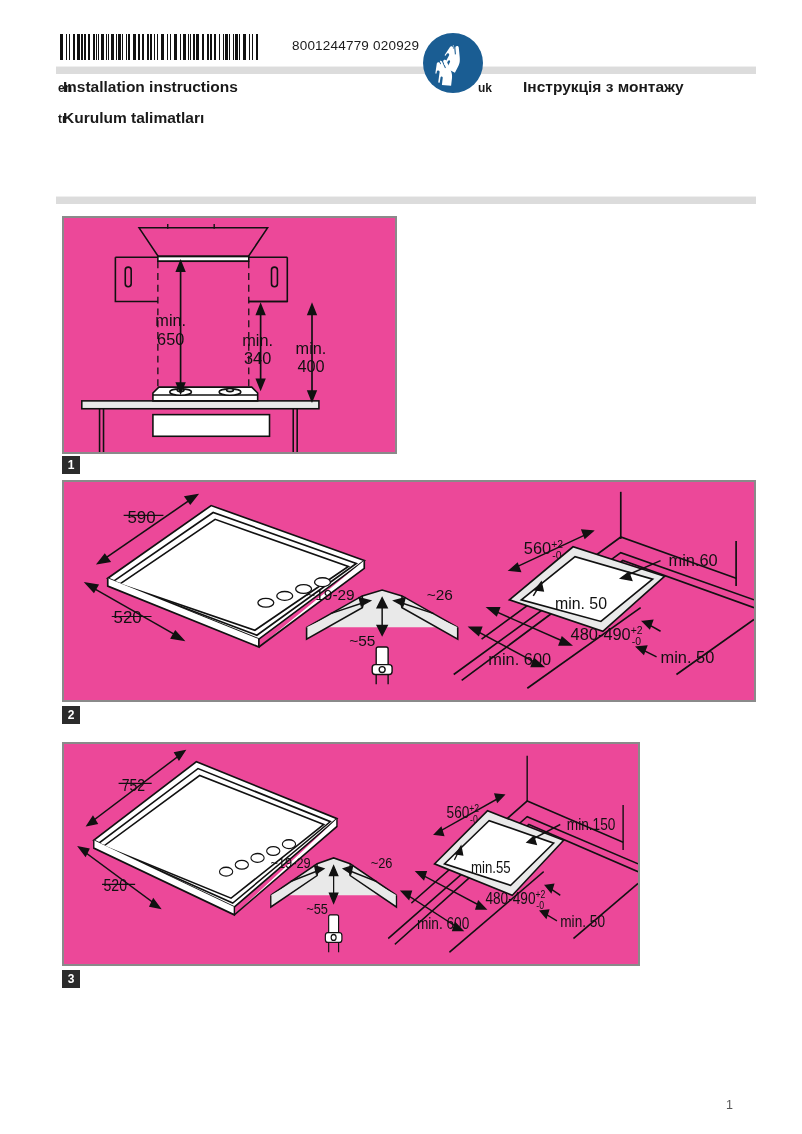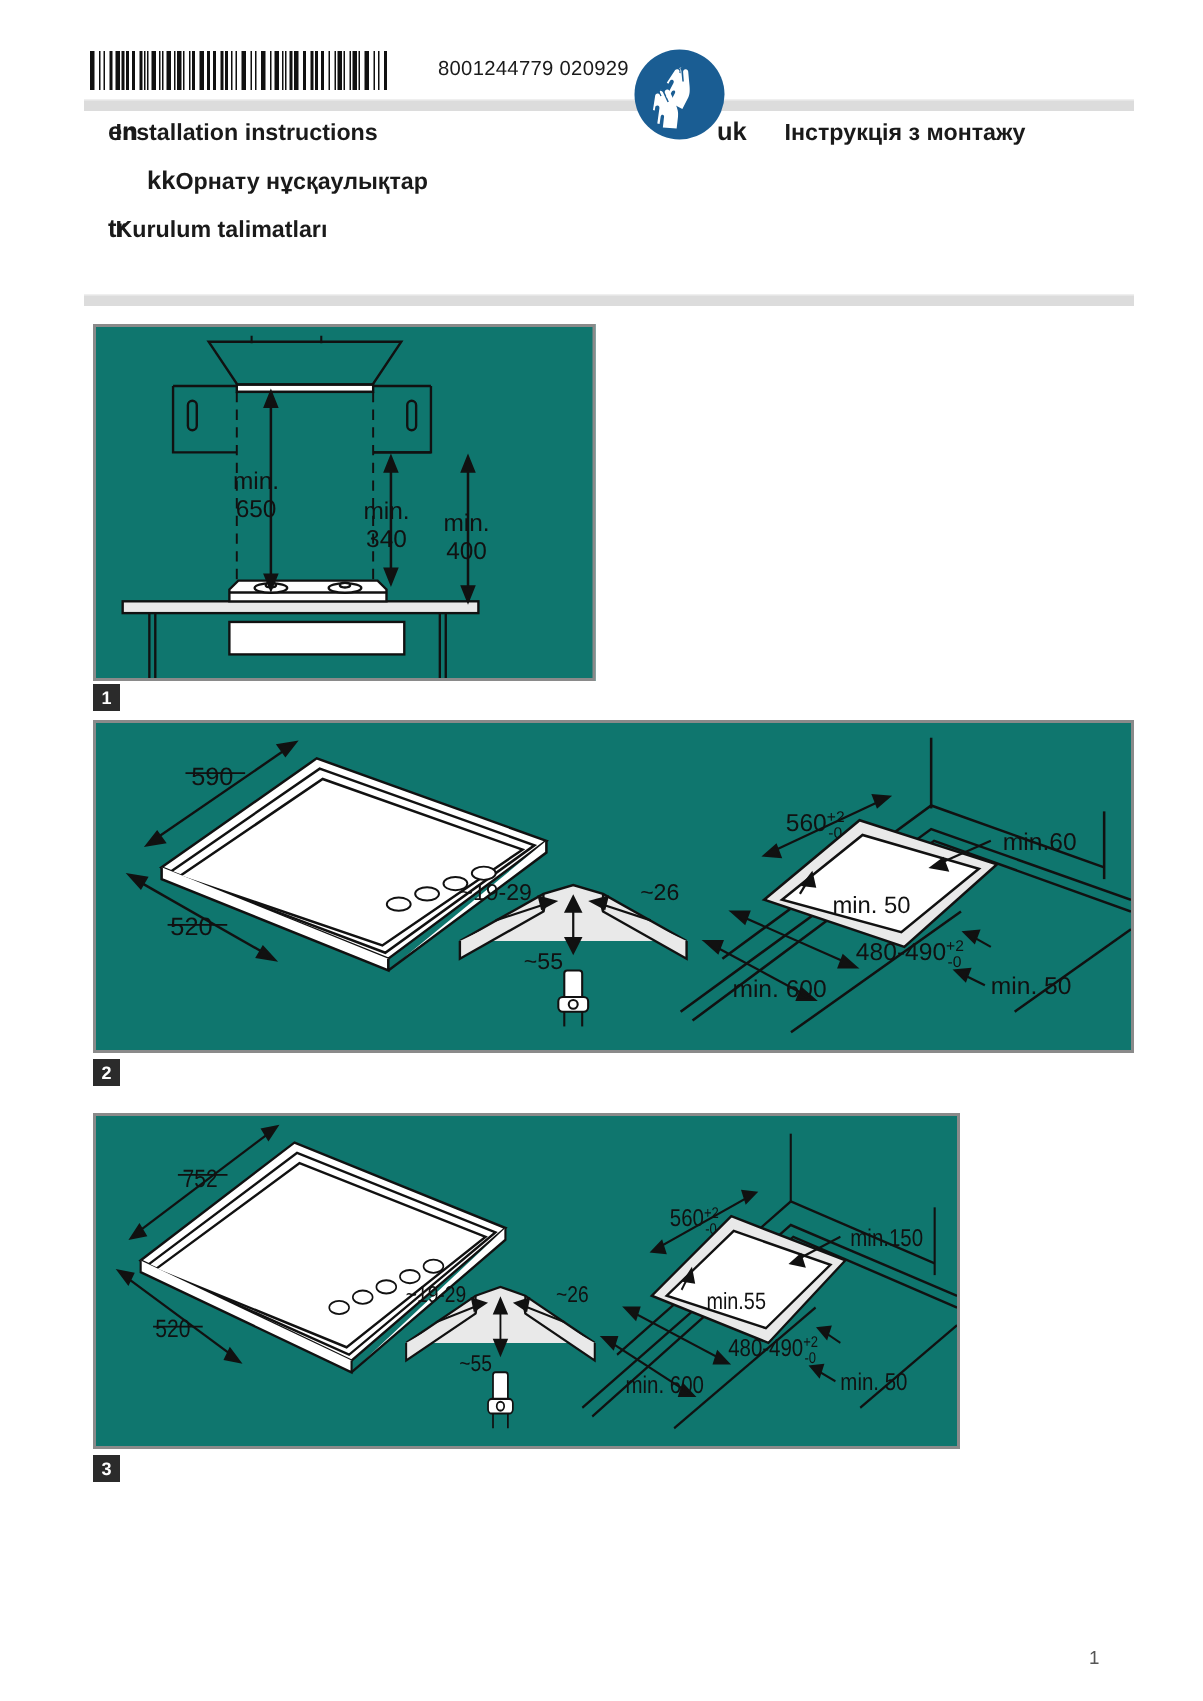--- a/index.html
+++ b/index.html
@@ -13,33 +13,33 @@
   .barcode i{position:absolute;top:0;bottom:0;background:#111;}
   .doc-number{position:absolute;left:236px;top:8px;font-size:13.5px;letter-spacing:.2px;color:#1a1a1a;white-space:nowrap;}
 
   .rule{position:absolute;left:56px;width:700px;height:7px;background:#dcdcdc;border-top:1px solid #efefef;}
   .rule.top{top:66px;}
   .rule.bottom{top:196px;}
 
   
   .langs{position:absolute;left:56px;top:78px;width:700px;height:114px;}
   .lang-col{position:absolute;top:0;}
-  .lang-col.left{left:16px;width:360px;text-align:right;}
+  .lang-col.left{left:2px;width:360px;}
   .lang-col.right{left:422px;width:280px;}
   .lang-row{display:flex;align-items:baseline;margin-bottom:12.5px;}
-  .lang-code{font-size:17px;font-weight:bold;width:0;flex:0 0 auto;white-space:nowrap;}
+  .lang-code{font-size:12px;font-weight:bold;width:0;flex:0 0 auto;white-space:nowrap;}
   .lang-code.w-narrow{margin-right:5px;}
   .lang-code.w-wide{width:45px;}
   .lang-name{font-size:15.5px;font-weight:bold;white-space:nowrap;}
 
   .gloves{position:absolute;left:422px;top:32px;width:62px;height:62px;}
   .gloves svg{display:block;}
 
   
-  .fig{position:absolute;border:2px solid #8a8a8a;background:#0f766e;box-sizing:border-box;}
+  .fig{position:absolute;border:2px solid #8a8a8a;background:#ec4899;box-sizing:border-box;}
   .fig-badge{position:absolute;width:18px;height:18px;background:#2b2b2b;color:#fff;font-size:12px;
              font-weight:bold;display:flex;align-items:center;justify-content:center;}
   .fig1{left:62px;top:216px;width:335px;height:238px;}
   .badge1{left:62px;top:456px;}
   .fig2{left:62px;top:480px;width:694px;height:222px;}
   .badge2{left:62px;top:706px;}
   .fig3{left:62px;top:742px;width:578px;height:224px;}
   .badge3{left:62px;top:970px;}
 
   .fig svg{display:block;width:100%;height:100%;}
@@ -113,24 +113,20 @@
 
   <div class="rule top"></div>
 
   <div class="langs">
     <div class="lang-col left">
       <div class="lang-row">
         <span class="lang-code w-narrow">en</span>
         <span class="lang-name">Installation instructions</span>
       </div>
       <div class="lang-row">
-        <span class="lang-code w-wide">kk</span>
-        <span class="lang-name">Орнату нұсқаулықтар</span>
-      </div>
-      <div class="lang-row">
         <span class="lang-code w-narrow">tr</span>
         <span class="lang-name">Kurulum talimatları</span>
       </div>
     </div>
     <div class="lang-col right">
       <div class="lang-row">
         <span class="lang-code w-wide">uk</span>
         <span class="lang-name">Інструкція з монтажу</span>
       </div>
     </div>

